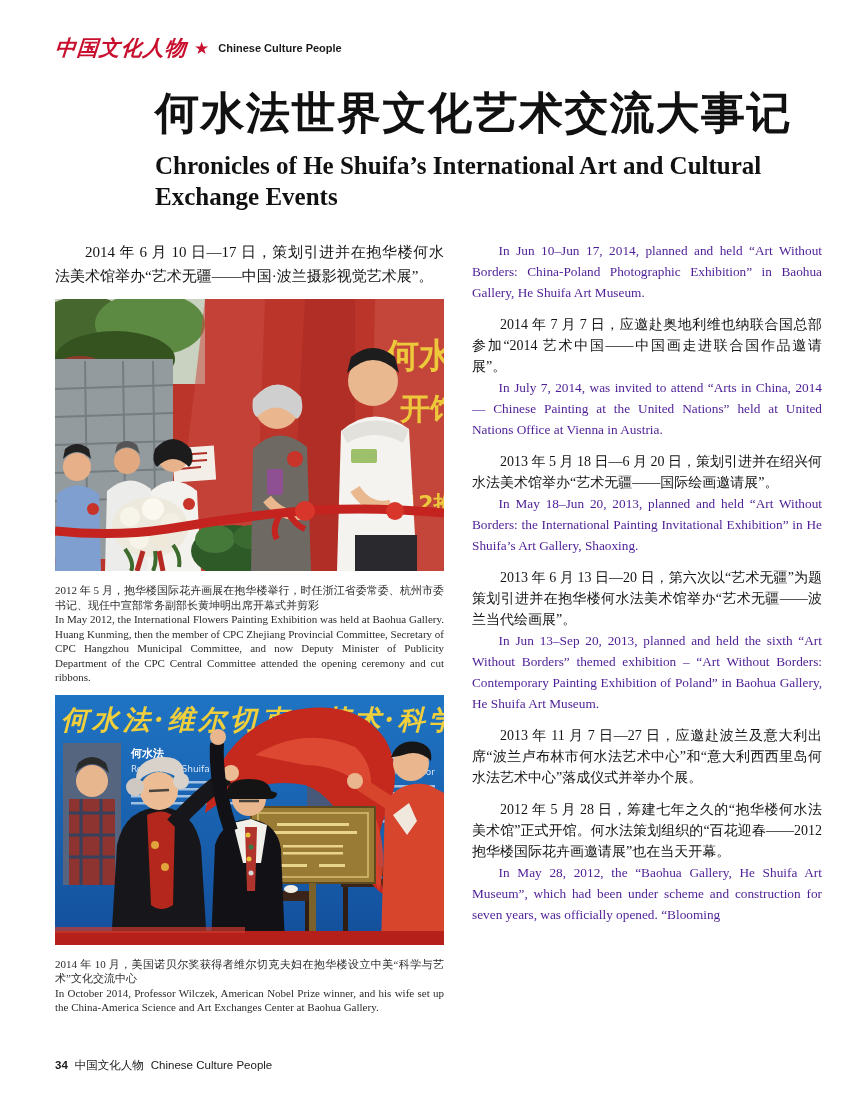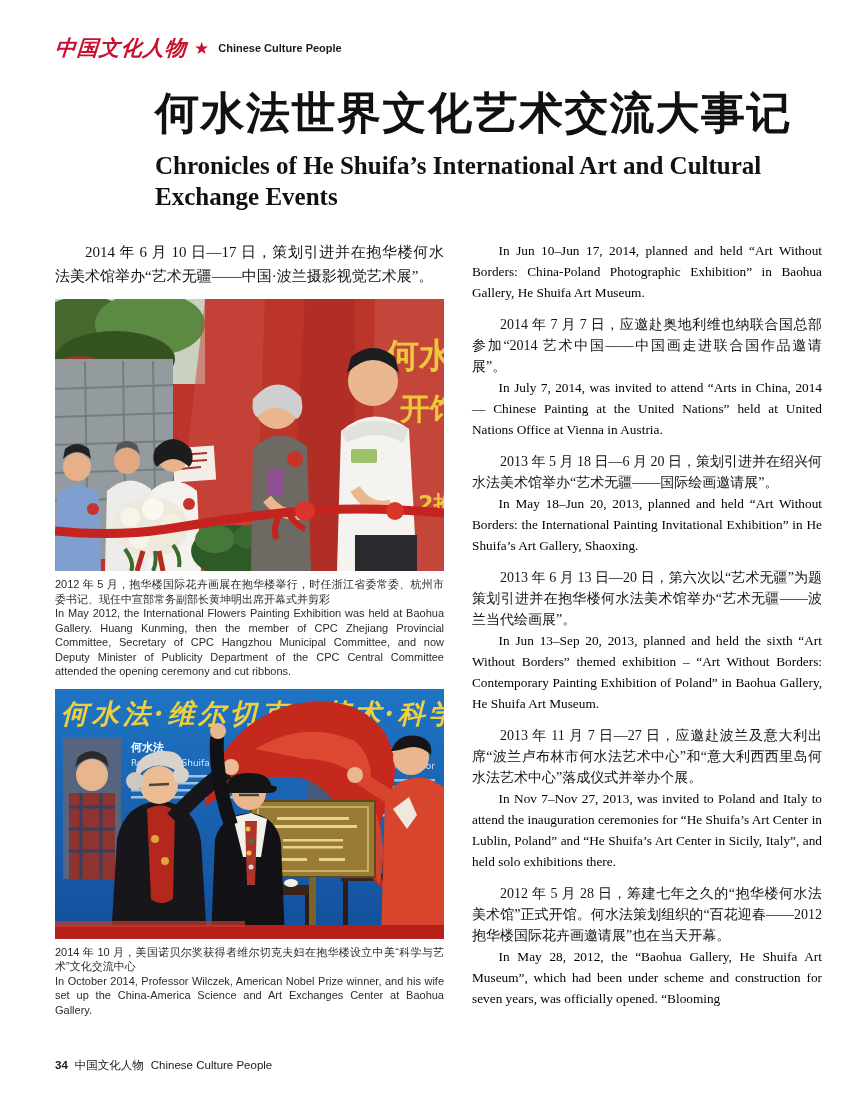--- a/index.html
+++ b/index.html
@@ -47,31 +47,31 @@
     display:flex;gap:28px;
   }
   .col-left{width:389px;flex:0 0 389px;}
   .col-right{width:350px;flex:0 0 350px;}
   p.cn{
     font-size:14px;line-height:21px;margin:0;
     text-align:justify;text-indent:2em;color:#141414;
   }
   p.en{
     font-size:13.3px;line-height:21px;margin:0;
-    text-align:justify;text-indent:2em;color:#000000;
+    text-align:justify;text-indent:2em;color:#4c1d95;
   }
   .col-left .intro{font-size:15px;line-height:24px;margin-bottom:11px;}
   .group{margin-top:11px;}
   .group:first-child{margin-top:0;}
   
   .photo{display:block;width:389px;}
   .caption{
-    font-family:Liberation Sans, sans-serif;
+    font-family:Liberation Serif, serif;
     font-size:11px;line-height:14.5px;color:#2b2b2b;
-    text-align:justify;margin:6px 0 10px 0;
+    text-align:justify;margin:12px 0 10px 0;
   }
   .caption p{margin:0;}
   
   .footer{
     position:absolute;left:55px;top:1058px;
     font-family:"Liberation Sans","DejaVu Sans",sans-serif;
     font-size:11.5px;color:#1a1a1a;
     display:flex;gap:7px;align-items:baseline;
   }
   .footer .pgnum{font-weight:bold;}
@@ -343,21 +343,20 @@
         <div class="group">
           <p class="cn">2013 年 5 月 18 日—6 月 20 日，策划引进并在绍兴何水法美术馆举办“艺术无疆——国际绘画邀请展”。</p>
           <p class="en">In May 18–Jun 20, 2013, planned and held “Art Without Borders: the International Painting Invitational Exhibition” in He Shuifa’s Art Gallery, Shaoxing.</p>
         </div>
         <div class="group">
           <p class="cn">2013 年 6 月 13 日—20 日，第六次以“艺术无疆”为题策划引进并在抱华楼何水法美术馆举办“艺术无疆——波兰当代绘画展”。</p>
           <p class="en">In Jun 13–Sep 20, 2013, planned and held the sixth “Art Without Borders” themed exhibition – “Art Without Borders: Contemporary Painting Exhibition of Poland” in Baohua Gallery, He Shuifa Art Museum.</p>
         </div>
         <div class="group">
           <p class="cn">2013 年 11 月 7 日—27 日，应邀赴波兰及意大利出席“波兰卢布林市何水法艺术中心”和“意大利西西里岛何水法艺术中心”落成仪式并举办个展。</p>
-          <p class="en">In Nov 7–Nov 27, 2013, was invited to Poland and Italy to attend the inauguration ceremonies for “He Shuifa’s Art Center in Lublin, Poland” and “He Shuifa’s Art Center in Sicily, Italy”, and held solo exhibitions there.</p>
         </div>
         <div class="group">
           <p class="cn">2012 年 5 月 28 日，筹建七年之久的“抱华楼何水法美术馆”正式开馆。何水法策划组织的“百花迎春——2012 抱华楼国际花卉画邀请展”也在当天开幕。</p>
           <p class="en">In May 28, 2012, the “Baohua Gallery, He Shuifa Art Museum”, which had been under scheme and construction for seven years, was officially opened. “Blooming</p>
         </div>
       </div>
   </div>
 
   <div class="footer">
     <span class="pgnum">34</span>

